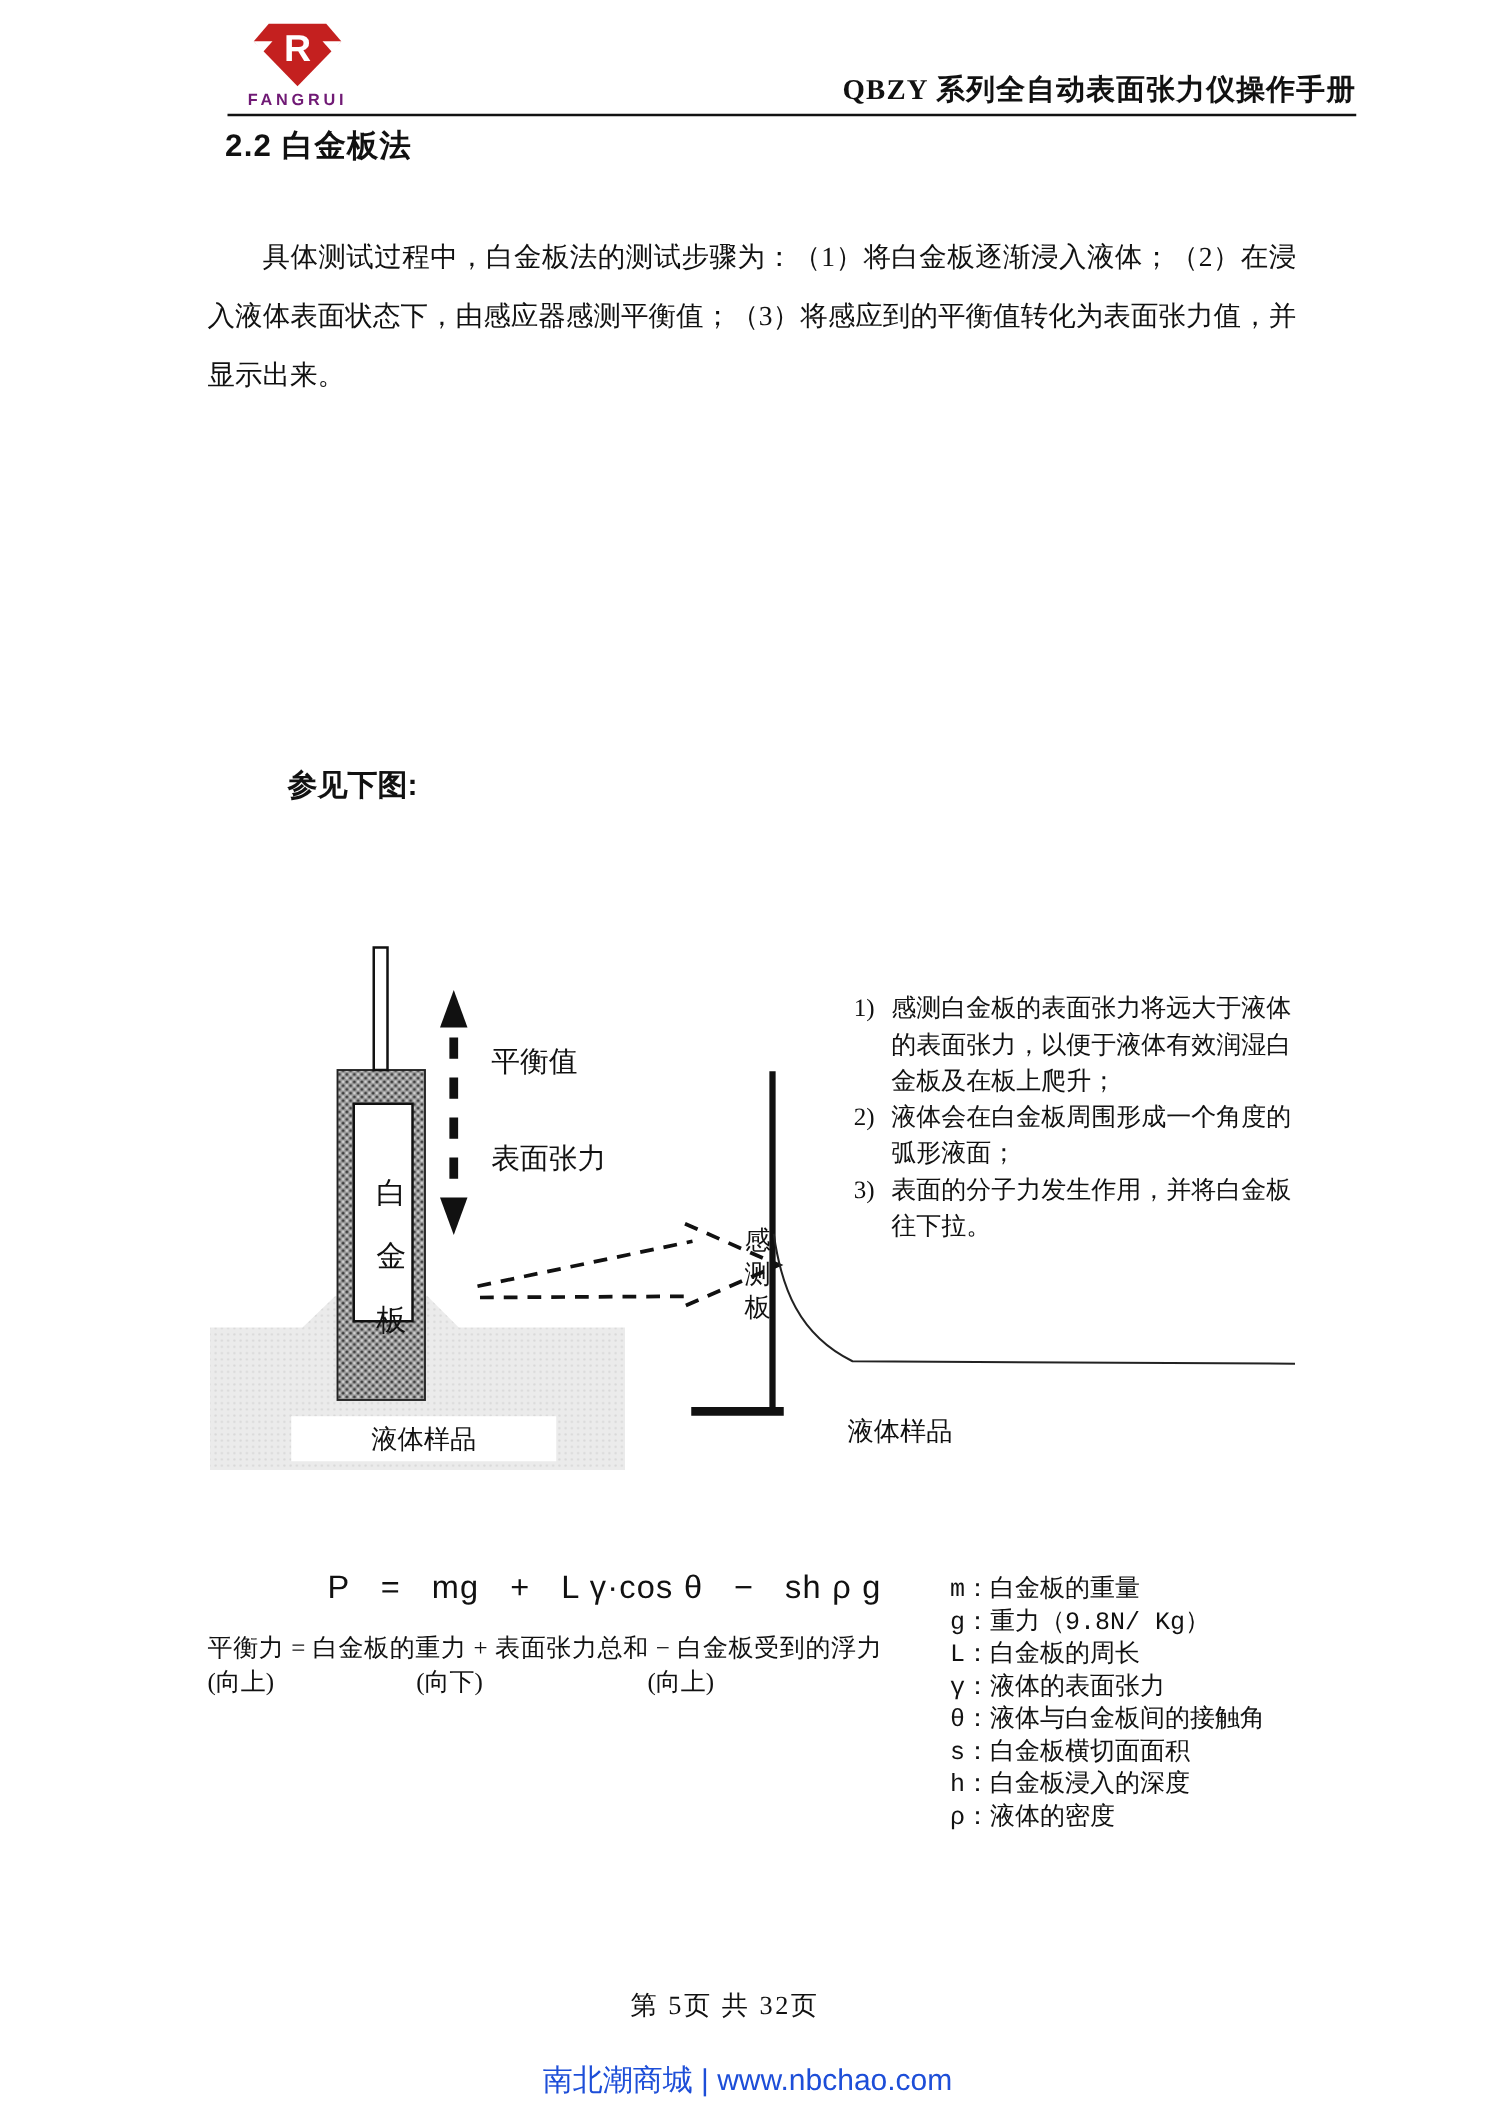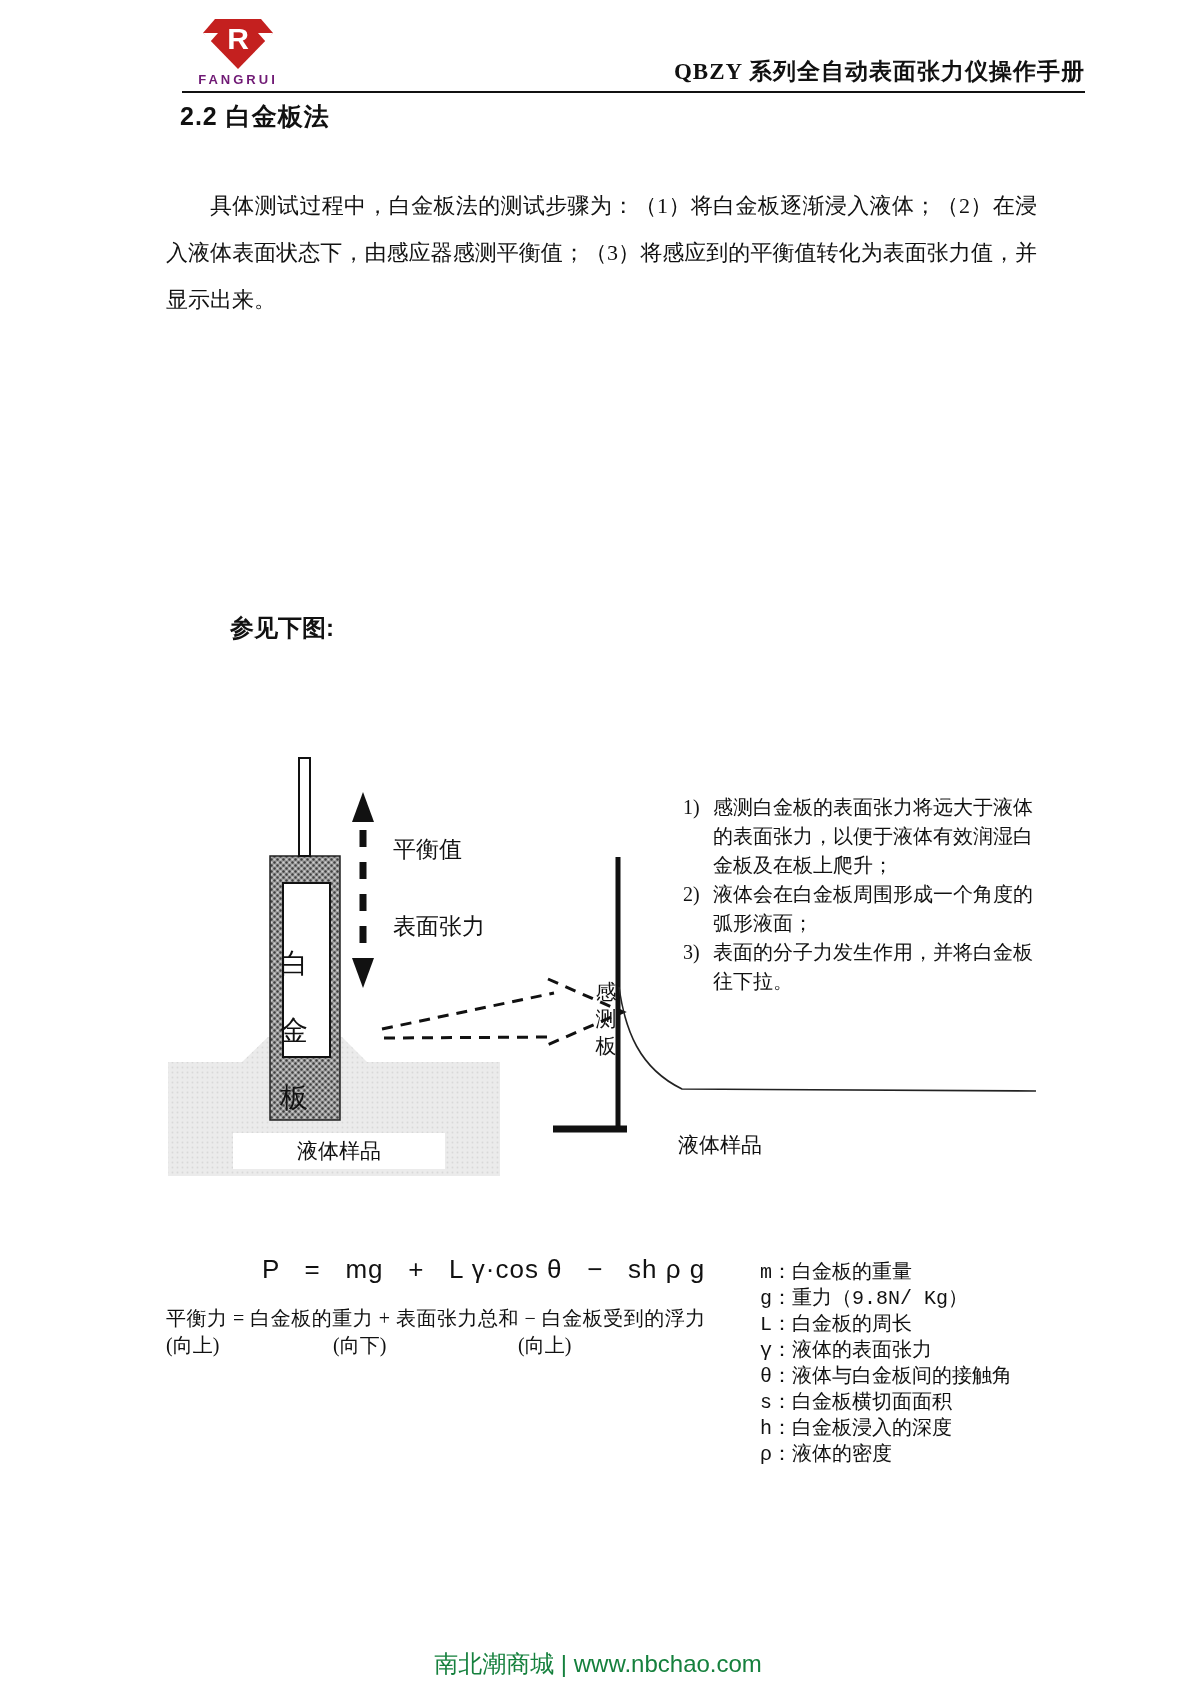--- a/index.html
+++ b/index.html
@@ -21,21 +21,21 @@
   .body-text{position:absolute;left:166px;top:176px;width:871px;}
   .body-text p{margin:0;font-size:22px;line-height:47px;text-align:justify;text-indent:2em;}
   .body-text p.p2{margin-top:6px;}
   .see-figure{position:absolute;left:166px;top:612px;font-size:24px;font-weight:bold;
     font-family:"Liberation Sans",sans-serif;text-indent:64px;}
   
   .diagram{position:absolute;left:150px;top:690px;width:910px;height:510px;}
   .diagram svg{position:absolute;left:0;top:0;}
   .dlabel{position:absolute;font-size:23px;white-space:nowrap;text-align:center;}
   .vlabel{position:absolute;width:26px;text-align:center;word-break:break-all;}
-  .plate-label{left:130px;top:240px;font-size:28px;line-height:67px;}
+  .plate-label{left:150px;top:240px;font-size:24px;line-height:51px;}
   .sense-label{left:443px;top:289px;font-size:21px;line-height:27px;}
   .balance-label{left:243px;top:144px;}
   .tension-label{left:243px;top:221px;}
   .liquid-label-left{position:absolute;left:83px;top:447px;width:212px;text-align:center;font-size:21px;}
   .liquid-label-right{position:absolute;left:528px;top:441px;font-size:21px;}
   .notes{position:absolute;left:533px;top:103px;width:352px;font-size:20px;line-height:29px;}
   .note-item{padding-left:30px;text-indent:-30px;margin:0;}
   .note-num{display:inline-block;width:30px;text-indent:0;}
   
   .formula{position:absolute;left:0;top:0;width:1200px;height:0;}
@@ -44,21 +44,21 @@
   .explanation{position:absolute;left:166px;top:1305px;font-size:20px;letter-spacing:0.5px;}
   .dir{position:absolute;top:1332px;font-size:20px;}
   .dir1{left:166px;} .dir2{left:333px;} .dir3{left:518px;}
   .legend{position:absolute;left:760px;top:1260px;font-family:Liberation Mono, monospace;
     font-size:20px;line-height:26px;}
   .legend div{white-space:nowrap;}
   
   .page-info{position:absolute;left:0;top:1590px;width:1160px;text-align:center;font-size:21px;
     letter-spacing:2px;}
   .site-bar{position:absolute;left:0;top:1648px;width:1196px;text-align:center;
-    font-family:"Liberation Sans",sans-serif;font-size:24px;color:#15803d;}
+    font-family:"Liberation Sans",sans-serif;font-size:24px;color:#1d4ed8;}
 </style>
 </head>
 <body>
 
 <div class="page">
 
   <div class="logo">
     <svg width="72" height="52" viewBox="0 0 72 52">
       <polygon points="13,1 59,1 71,15 36,51 1,15" fill="#c4201f"></polygon>
       <polygon points="1,15 16,15 8,24" fill="#ffffff"></polygon>
@@ -138,15 +138,16 @@
       <div>g：重力（9.8N/ Kg）</div>
       <div>L：白金板的周长</div>
       <div>γ：液体的表面张力</div>
       <div>θ：液体与白金板间的接触角</div>
       <div>s：白金板横切面面积</div>
       <div>h：白金板浸入的深度</div>
       <div>ρ：液体的密度</div>
     </div>
   </div>
 
+  <div class="page-info">第 5页 共 32页</div>
   <div class="site-bar">南北潮商城 | www.nbchao.com</div>
 
 </div>
 
 </body></html>

